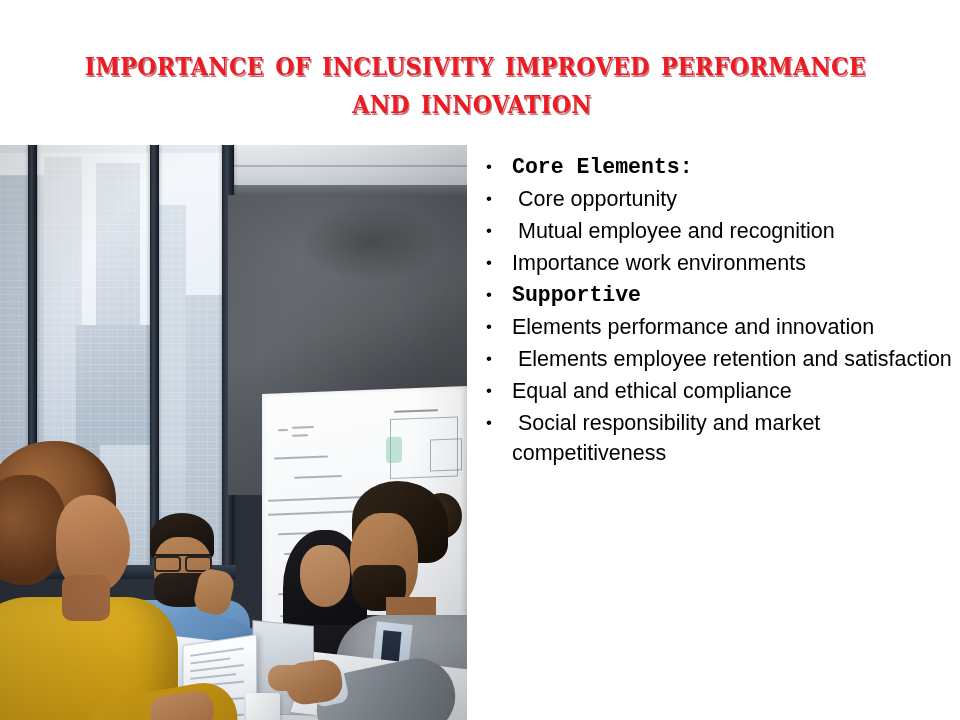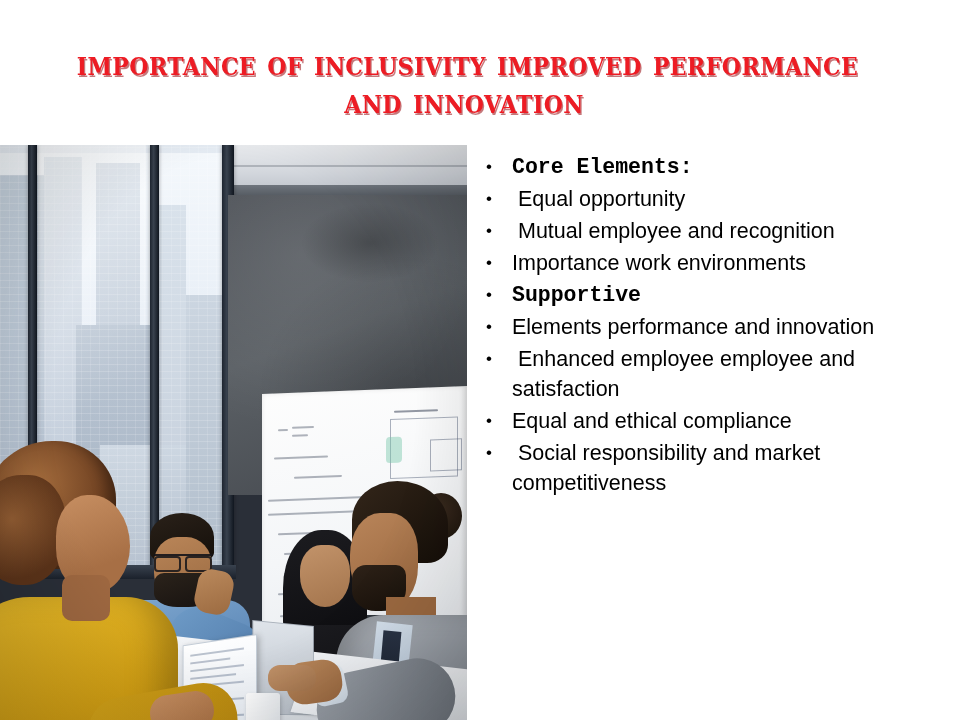--- a/index.html
+++ b/index.html
@@ -18,21 +18,21 @@
   #slide {
     position: absolute;
     left: 0; top: 0;
     width: 960px; height: 720px;
     background: #ffffff;
   }
 
   
   #title-block {
     position: absolute;
-    left: 24px;
+    left: 32px;
     top: 44px;
     width: 880px;
     text-align: center;
   }
   .title-line {
     color: #ED1C24;
     font-family: "DejaVu Serif", "Liberation Serif", serif;
     font-weight: 700;
     font-size: 35px;
     line-height: 38px;
@@ -544,41 +544,41 @@
 
   </div>
 
   <div id="bullets">
       <div class="bullet-row bold">
         <span class="bullet-dot">•</span>
         <span class="bullet-text">Core Elements:</span>
       </div>
       <div class="bullet-row">
         <span class="bullet-dot">•</span>
-        <span class="bullet-text"> Equal opportunity</span>
+        <span class="bullet-text"> Core opportunity</span>
       </div>
       <div class="bullet-row">
         <span class="bullet-dot">•</span>
         <span class="bullet-text"> Mutual employee and recognition</span>
       </div>
       <div class="bullet-row">
         <span class="bullet-dot">•</span>
         <span class="bullet-text">Importance work environments</span>
       </div>
       <div class="bullet-row bold">
         <span class="bullet-dot">•</span>
         <span class="bullet-text">Supportive</span>
       </div>
       <div class="bullet-row">
         <span class="bullet-dot">•</span>
         <span class="bullet-text">Elements performance and innovation</span>
       </div>
       <div class="bullet-row">
         <span class="bullet-dot">•</span>
-        <span class="bullet-text"> Enhanced employee employee and satisfaction</span>
+        <span class="bullet-text"> Elements employee retention and satisfaction</span>
       </div>
       <div class="bullet-row">
         <span class="bullet-dot">•</span>
         <span class="bullet-text">Equal and ethical compliance</span>
       </div>
       <div class="bullet-row">
         <span class="bullet-dot">•</span>
         <span class="bullet-text"> Social responsibility and market competitiveness</span>
       </div>
     </div>

